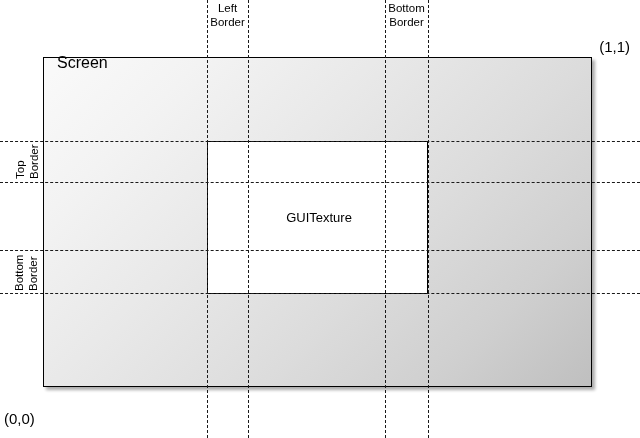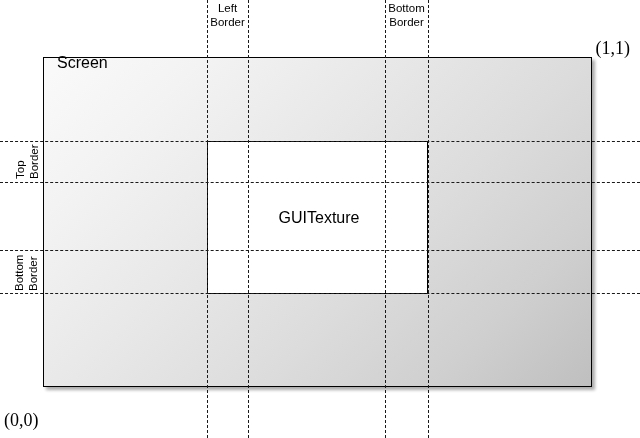--- a/index.html
+++ b/index.html
@@ -63,21 +63,21 @@
   }
   .gui-label {
     position: absolute;
     left: 207px;
     top: 141px;
     width: 224px;
     height: 153px;
     display: flex;
     align-items: center;
     justify-content: center;
-    font-size: 16px;
+    font-size: 13px;
     white-space: nowrap;
   }
 
   
   .vline {
     position: absolute;
     top: 0;
     width: 0;
     height: 438px;
     border-left: 1.6px dashed #1a1a1a;
@@ -113,23 +113,22 @@
     transform-origin: left top;
     transform: rotate(-90deg);
     white-space: nowrap;
     font-size: 11.5px;
     line-height: 12.5px;
   }
 
   
   .coord {
     position: absolute;
-    font-size: 18px;
+    font-size: 15px;
     white-space: nowrap;
-    font-family: Liberation Serif, serif;
   }
   .coord-tr { right: 10px; top: 38px; }
   .coord-bl { left: 4px;  top: 410px; }
 </style>
 </head>
 <body>
 
 <div id="stage">
 
   <div class="screen-rect"></div>

